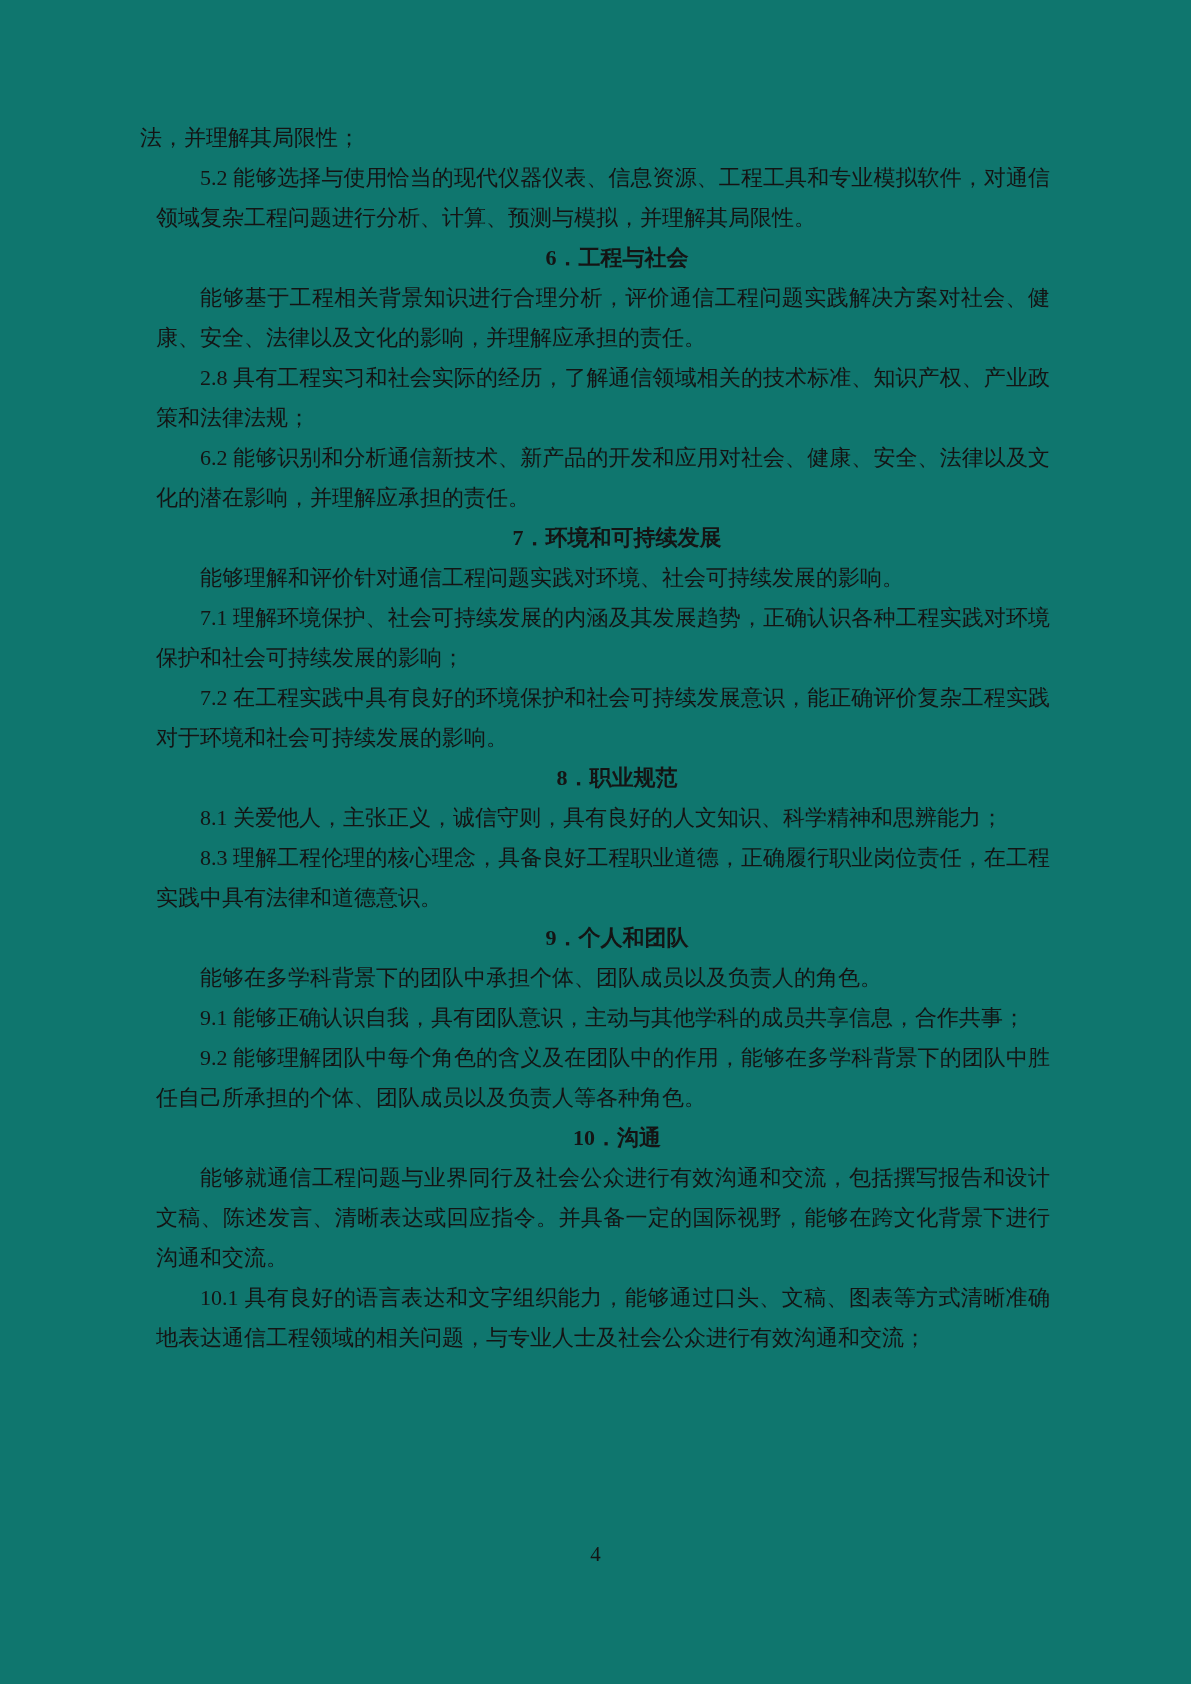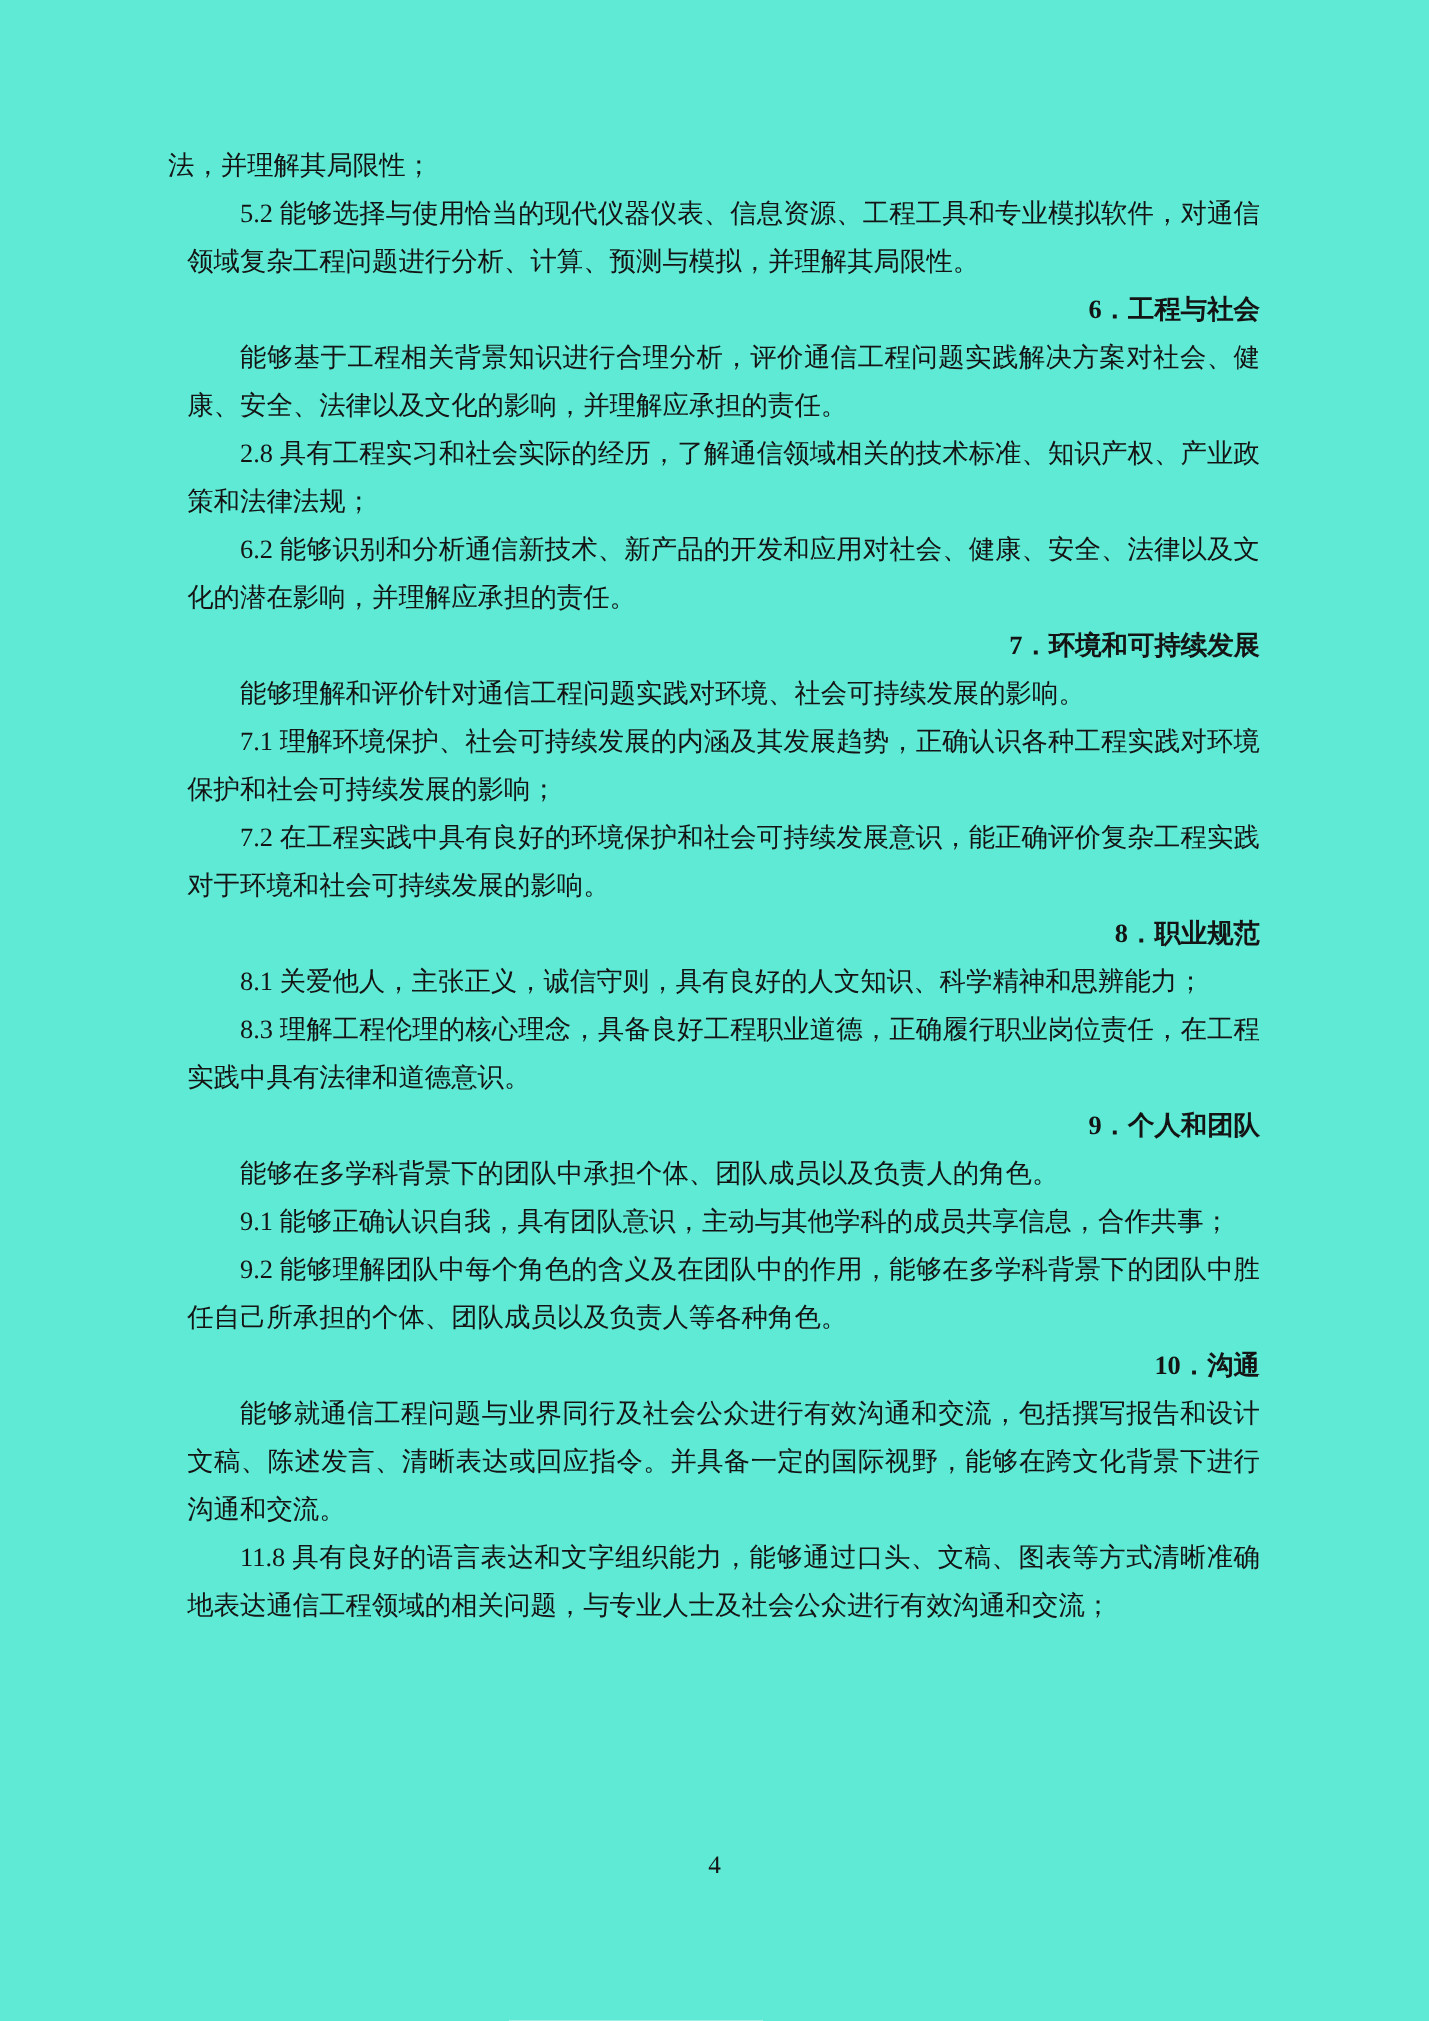--- a/index.html
+++ b/index.html
@@ -4,21 +4,21 @@
 <style>
   html, body {
     margin: 0;
     padding: 0;
     background: #ffffff;
   }
   .page {
     position: relative;
     width: 1191px;
     height: 1684px;
-    background: #5eead4;
+    background: #0f766e;
     overflow: hidden;
     font-family: "Liberation Serif", "DejaVu Serif", serif;
     color: #141414;
   }
   .body-text {
     position: absolute;
     left: 140px;
     top: 118px;
     width: 910px;
     font-size: 22px;
@@ -33,21 +33,21 @@
   .block.para {
     text-indent: 44px;
     margin-left: 16px;
   }
   .block.continuation {
     text-indent: 0;
   }
   .block.heading {
     text-indent: 44px;
     font-weight: bold;
-    text-align: right;
+    text-align: center;
   }
   .page-number {
     position: absolute;
     left: 0;
     top: 1541px;
     width: 100%;
     text-align: center;
     font-size: 21px;
     line-height: 26px;
     color: #141414;
@@ -70,16 +70,16 @@
       <p class="block para">7.2 在工程实践中具有良好的环境保护和社会可持续发展意识，能正确评价复杂工程实践对于环境和社会可持续发展的影响。</p>
       <p class="block heading">8．职业规范</p>
       <p class="block para">8.1 关爱他人，主张正义，诚信守则，具有良好的人文知识、科学精神和思辨能力；</p>
       <p class="block para">8.3 理解工程伦理的核心理念，具备良好工程职业道德，正确履行职业岗位责任，在工程实践中具有法律和道德意识。</p>
       <p class="block heading">9．个人和团队</p>
       <p class="block para">能够在多学科背景下的团队中承担个体、团队成员以及负责人的角色。</p>
       <p class="block para">9.1 能够正确认识自我，具有团队意识，主动与其他学科的成员共享信息，合作共事；</p>
       <p class="block para">9.2 能够理解团队中每个角色的含义及在团队中的作用，能够在多学科背景下的团队中胜任自己所承担的个体、团队成员以及负责人等各种角色。</p>
       <p class="block heading">10．沟通</p>
       <p class="block para">能够就通信工程问题与业界同行及社会公众进行有效沟通和交流，包括撰写报告和设计文稿、陈述发言、清晰表达或回应指令。并具备一定的国际视野，能够在跨文化背景下进行沟通和交流。</p>
-      <p class="block para">11.8 具有良好的语言表达和文字组织能力，能够通过口头、文稿、图表等方式清晰准确地表达通信工程领域的相关问题，与专业人士及社会公众进行有效沟通和交流；</p>
+      <p class="block para">10.1 具有良好的语言表达和文字组织能力，能够通过口头、文稿、图表等方式清晰准确地表达通信工程领域的相关问题，与专业人士及社会公众进行有效沟通和交流；</p>
     </div>
   <div class="page-number">4</div>
 </div>
 
 </body></html>

